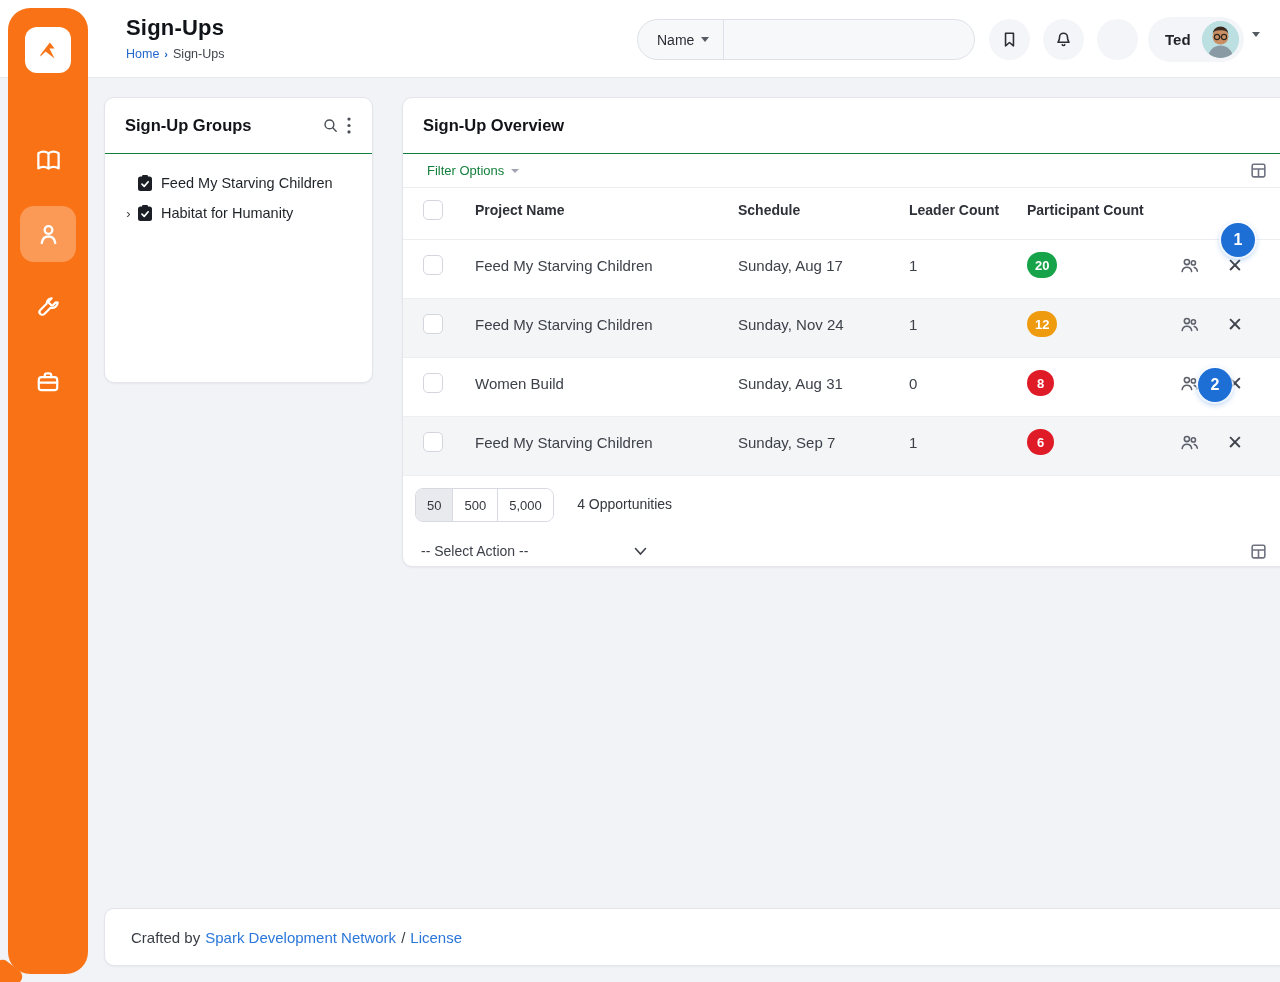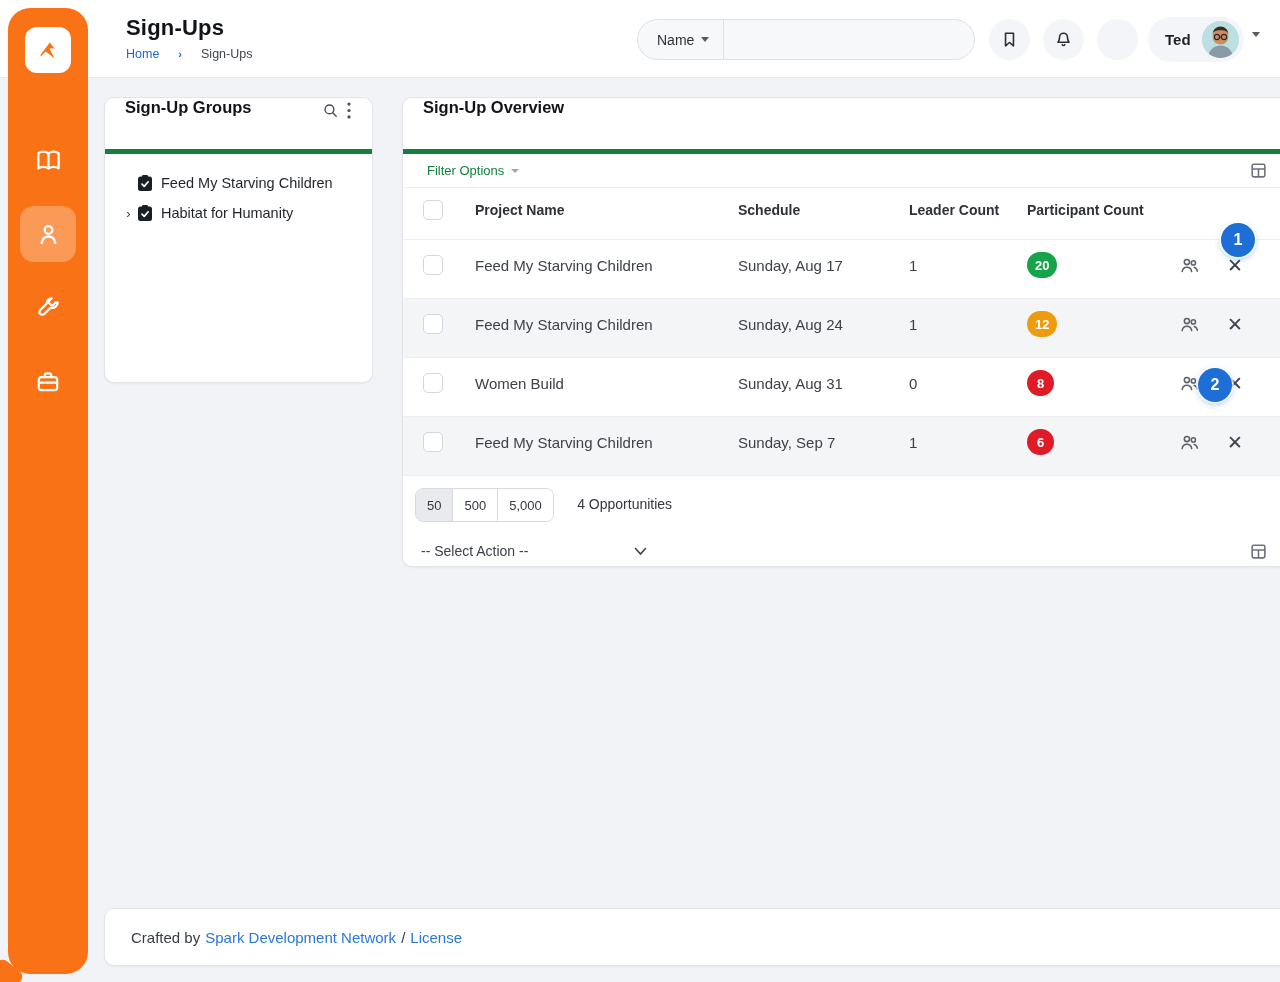--- a/index.html
+++ b/index.html
@@ -12,21 +12,21 @@
     color: #23262c;
   }
 
   
   .topbar {
     position: absolute; left: 0; top: 0; right: 0; height: 78px;
     background: #ffffff; border-bottom: 1px solid #e9eaef; z-index: 2;
   }
   .page-head { position: absolute; left: 126px; top: 15px; }
   .page-title { font-size: 22px; font-weight: 700; color: #101318; letter-spacing: .2px; }
-  .breadcrumb { margin-top: 6px; font-size: 12.5px; display: flex; align-items: center; gap: 19px; }
+  .breadcrumb { margin-top: 6px; font-size: 12.5px; display: flex; align-items: center; gap: 5px; }
   .breadcrumb a { color: #2368cc; text-decoration: none; cursor: pointer; }
   .breadcrumb .sep { color: #2368cc; font-weight: 700; font-size: 11px; }
   .breadcrumb .current { color: #40444c; }
 
   .search-pill {
     position: absolute; left: 637px; top: 19px; width: 338px; height: 41px;
     background: #f7f8fa; border: 1px solid #dfe1e8; border-radius: 21px;
     display: flex; align-items: center; overflow: hidden;
   }
   .search-scope { display: flex; align-items: center; gap: 7px; padding: 0 14px 0 19px;
@@ -73,22 +73,22 @@
     display: flex; flex-direction: column; align-items: center; gap: 18px; }
   .rail-item { width: 56px; height: 56px; border-radius: 14px; display: flex;
     align-items: center; justify-content: center; cursor: pointer; }
   .rail-item.active { background: rgba(255,255,255,.28); }
 
   
   .card {
     position: absolute; background: #fff; border: 1px solid #e3e5eb;
     border-radius: 10px; box-shadow: 0 1px 2px rgba(16,24,40,.05); z-index: 3;
   }
-  .card-head { height: 56px; display: flex; align-items: flex-start;
-    padding: 0 17px 0 20px; border-bottom: 5px solid #15803d; }
+  .card-head { height: 56px; display: flex; align-items: center;
+    padding: 0 17px 0 20px; border-bottom: 1px solid #15803d; }
   .card-title { font-size: 16.5px; font-weight: 700; color: #121419; flex: 1; }
 
   
   .groups-card { left: 104px; top: 97px; width: 269px; height: 286px; }
   .icon-btn { background: none; border: none; cursor: pointer; display: flex;
     align-items: center; justify-content: center; padding: 4px; }
   .tree { padding: 14px 0 0 0; }
   .tree-item { display: flex; align-items: center; height: 30px; padding-left: 14px;
     font-size: 14.5px; color: #1f2328; cursor: pointer; }
   .twistie { width: 19px; display: flex; justify-content: center; color: #3c4047;
@@ -355,21 +355,21 @@
             <path d="M17.5 13.2c2 .4 3.2 1.9 3.6 4.3"></path>
           </svg>
       </span>
     </span>
     <button class="x-btn">✕</button>
   </div>
 
   <div class="trow striped">
     <span class="checkbox"></span>
     <span>Feed My Starving Children</span>
-    <span>Sunday, Aug 24</span>
+    <span>Sunday, Nov 24</span>
     <span>1</span>
     <span><span class="badge" style="background: rgb(239, 155, 16);">12</span></span>
     <span class="cell-icon">
       <span>
         <svg width="21" height="19" viewBox="0 0 24 22" fill="none" stroke="#5d616b" stroke-width="1.8" stroke-linecap="round">
             <circle cx="9" cy="7" r="3"></circle>
             <path d="M3.5 18c.5-3.3 2.6-5 5.5-5s5 1.7 5.5 5"></path>
             <circle cx="16.5" cy="8" r="2.4"></circle>
             <path d="M17.5 13.2c2 .4 3.2 1.9 3.6 4.3"></path>
           </svg>

